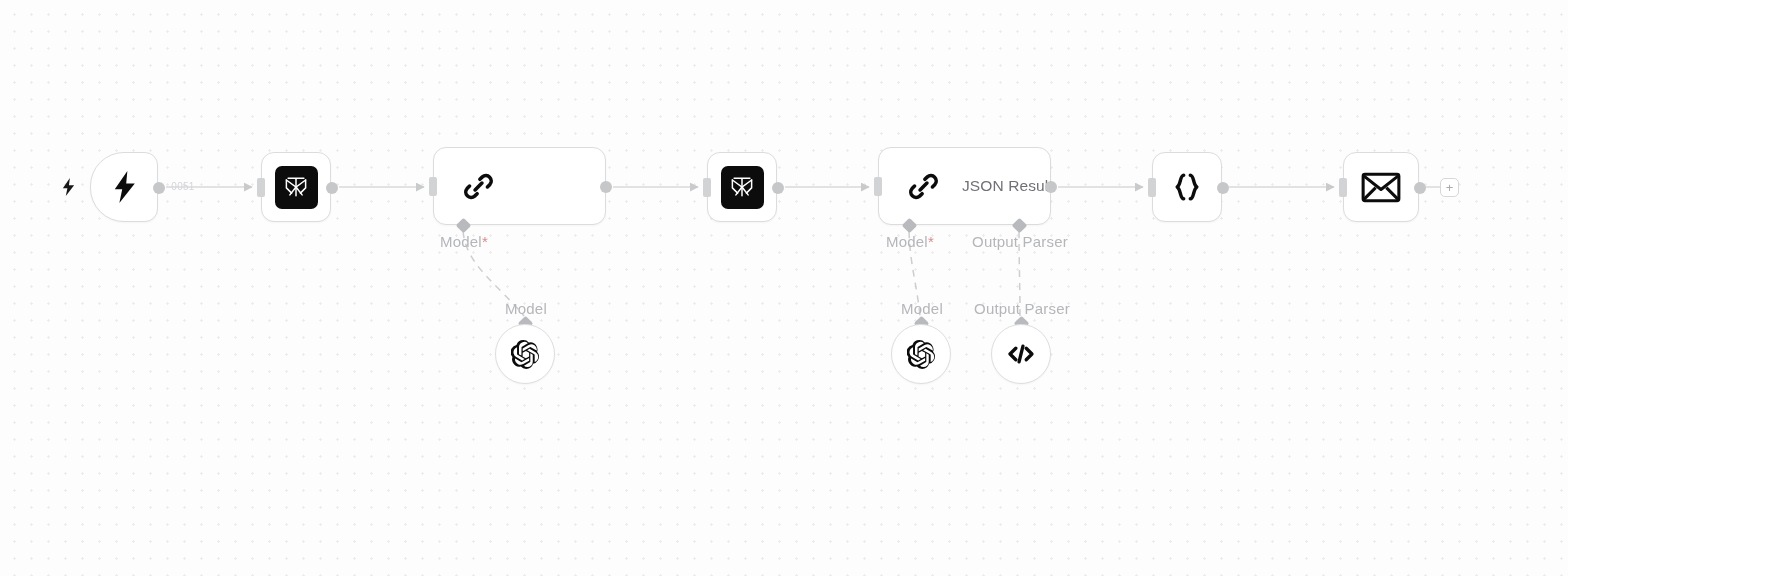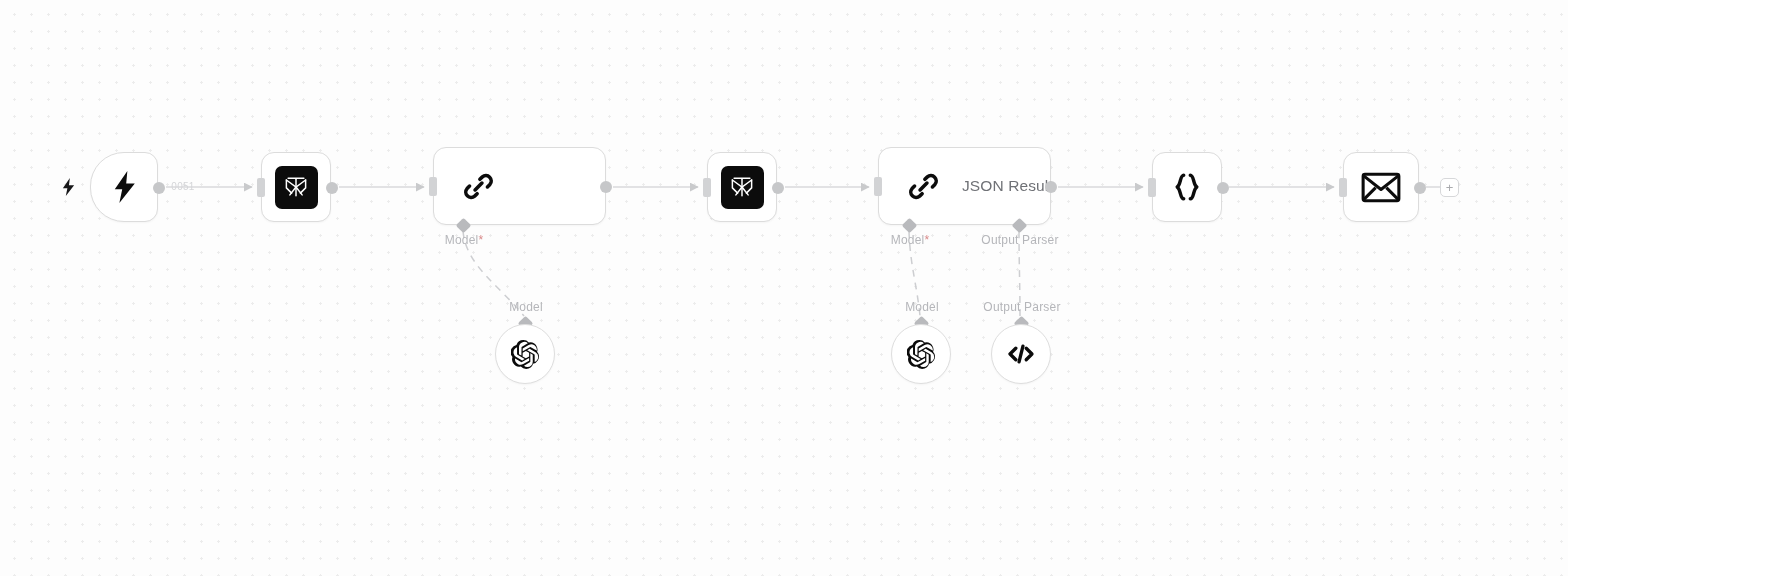--- a/index.html
+++ b/index.html
@@ -76,21 +76,21 @@
     border-radius: 2px;
   }
   .port-tab {
     position: absolute;
     width: 8px; height: 19px;
     background: #d2d3d5;
     border-radius: 2px;
   }
   .port-label {
     position: absolute;
-    font-size: 12px;
+    font-size: 15px;
     color: #b5b6ba;
     white-space: nowrap;
     transform: translateX(-50%);
     letter-spacing: 0.2px;
   }
   .req { color: #d98a8a; }
   .edge-label {
     position: absolute;
     font-size: 10px;
     color: #d4d5d8;

